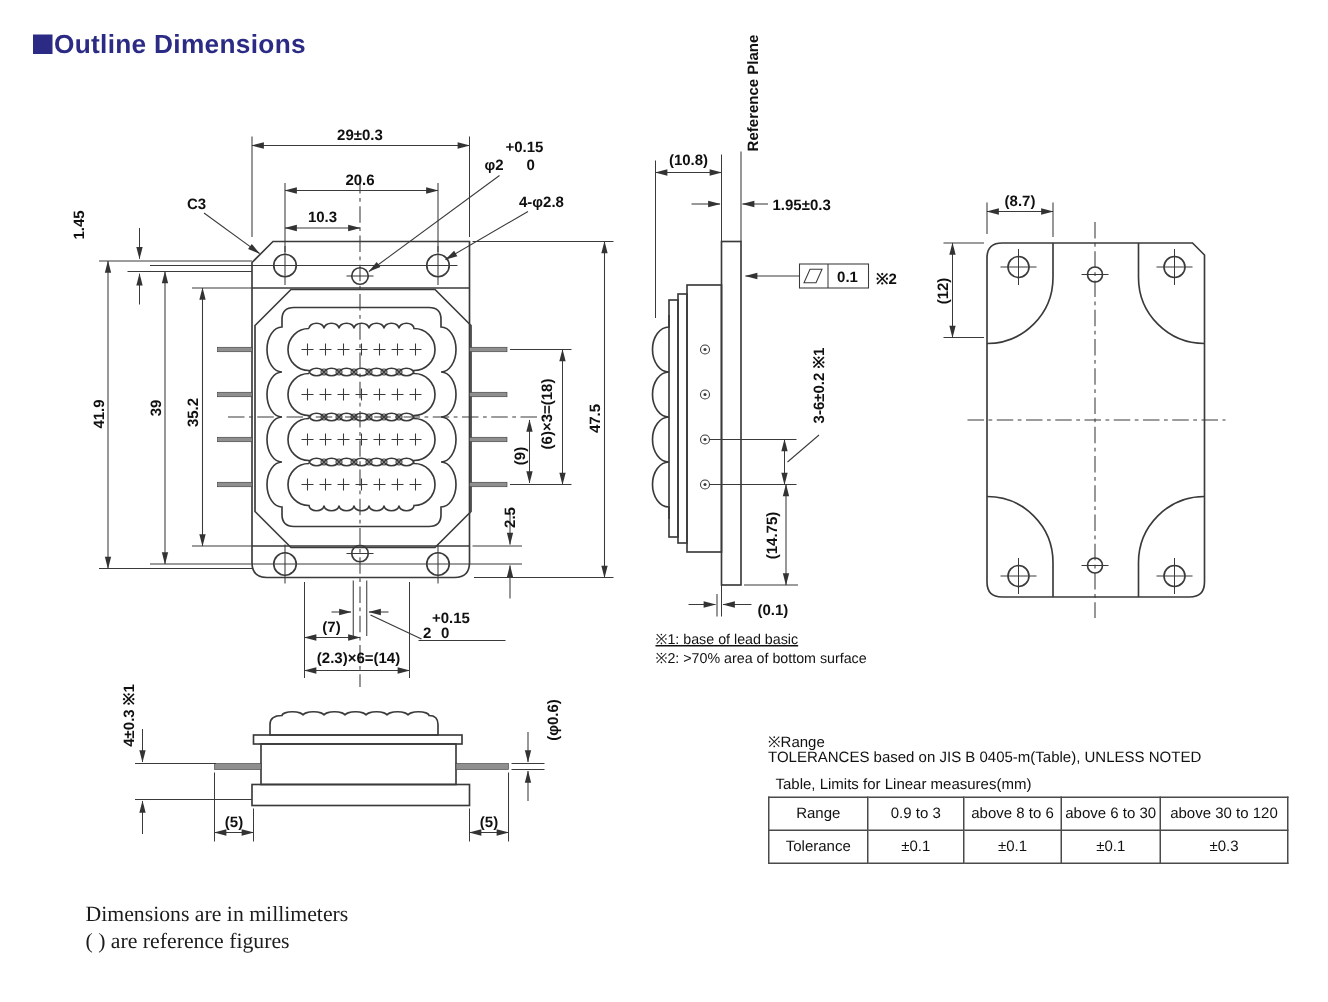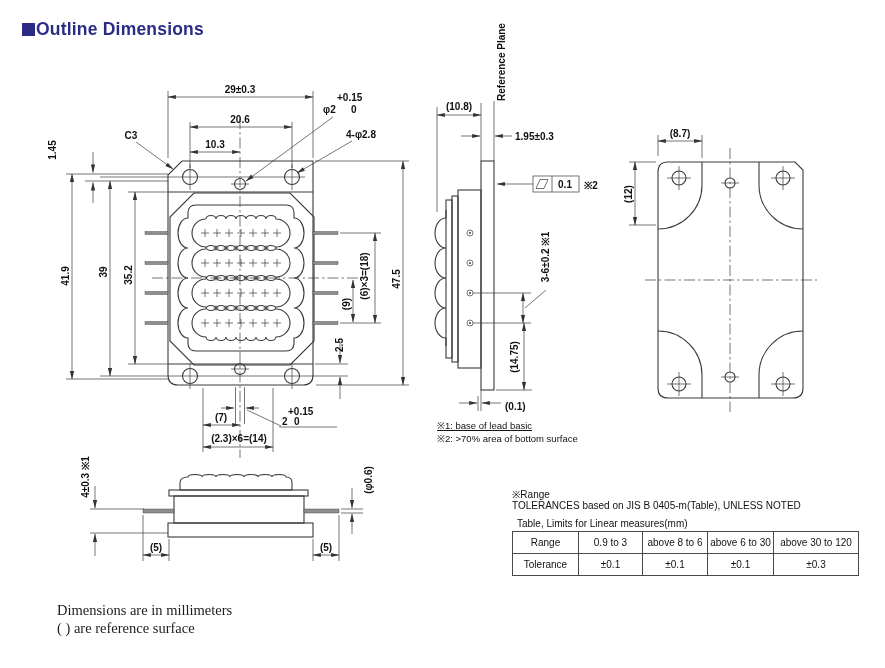--- a/index.html
+++ b/index.html
@@ -339,15 +339,15 @@
         <td>Tolerance</td>
         <td>±0.1</td>
         <td>±0.1</td>
         <td>±0.1</td>
         <td>±0.3</td>
       </tr>
     </tbody>
   </table>
 
   <div class="footer-text" style="left:57px;top:602px;">Dimensions are in millimeters</div>
-  <div class="footer-text" style="left:57px;top:620px;">( ) are reference surface</div>
+  <div class="footer-text" style="left:57px;top:620px;">( ) are reference figures</div>
 
 </div>
 
 </body></html>

